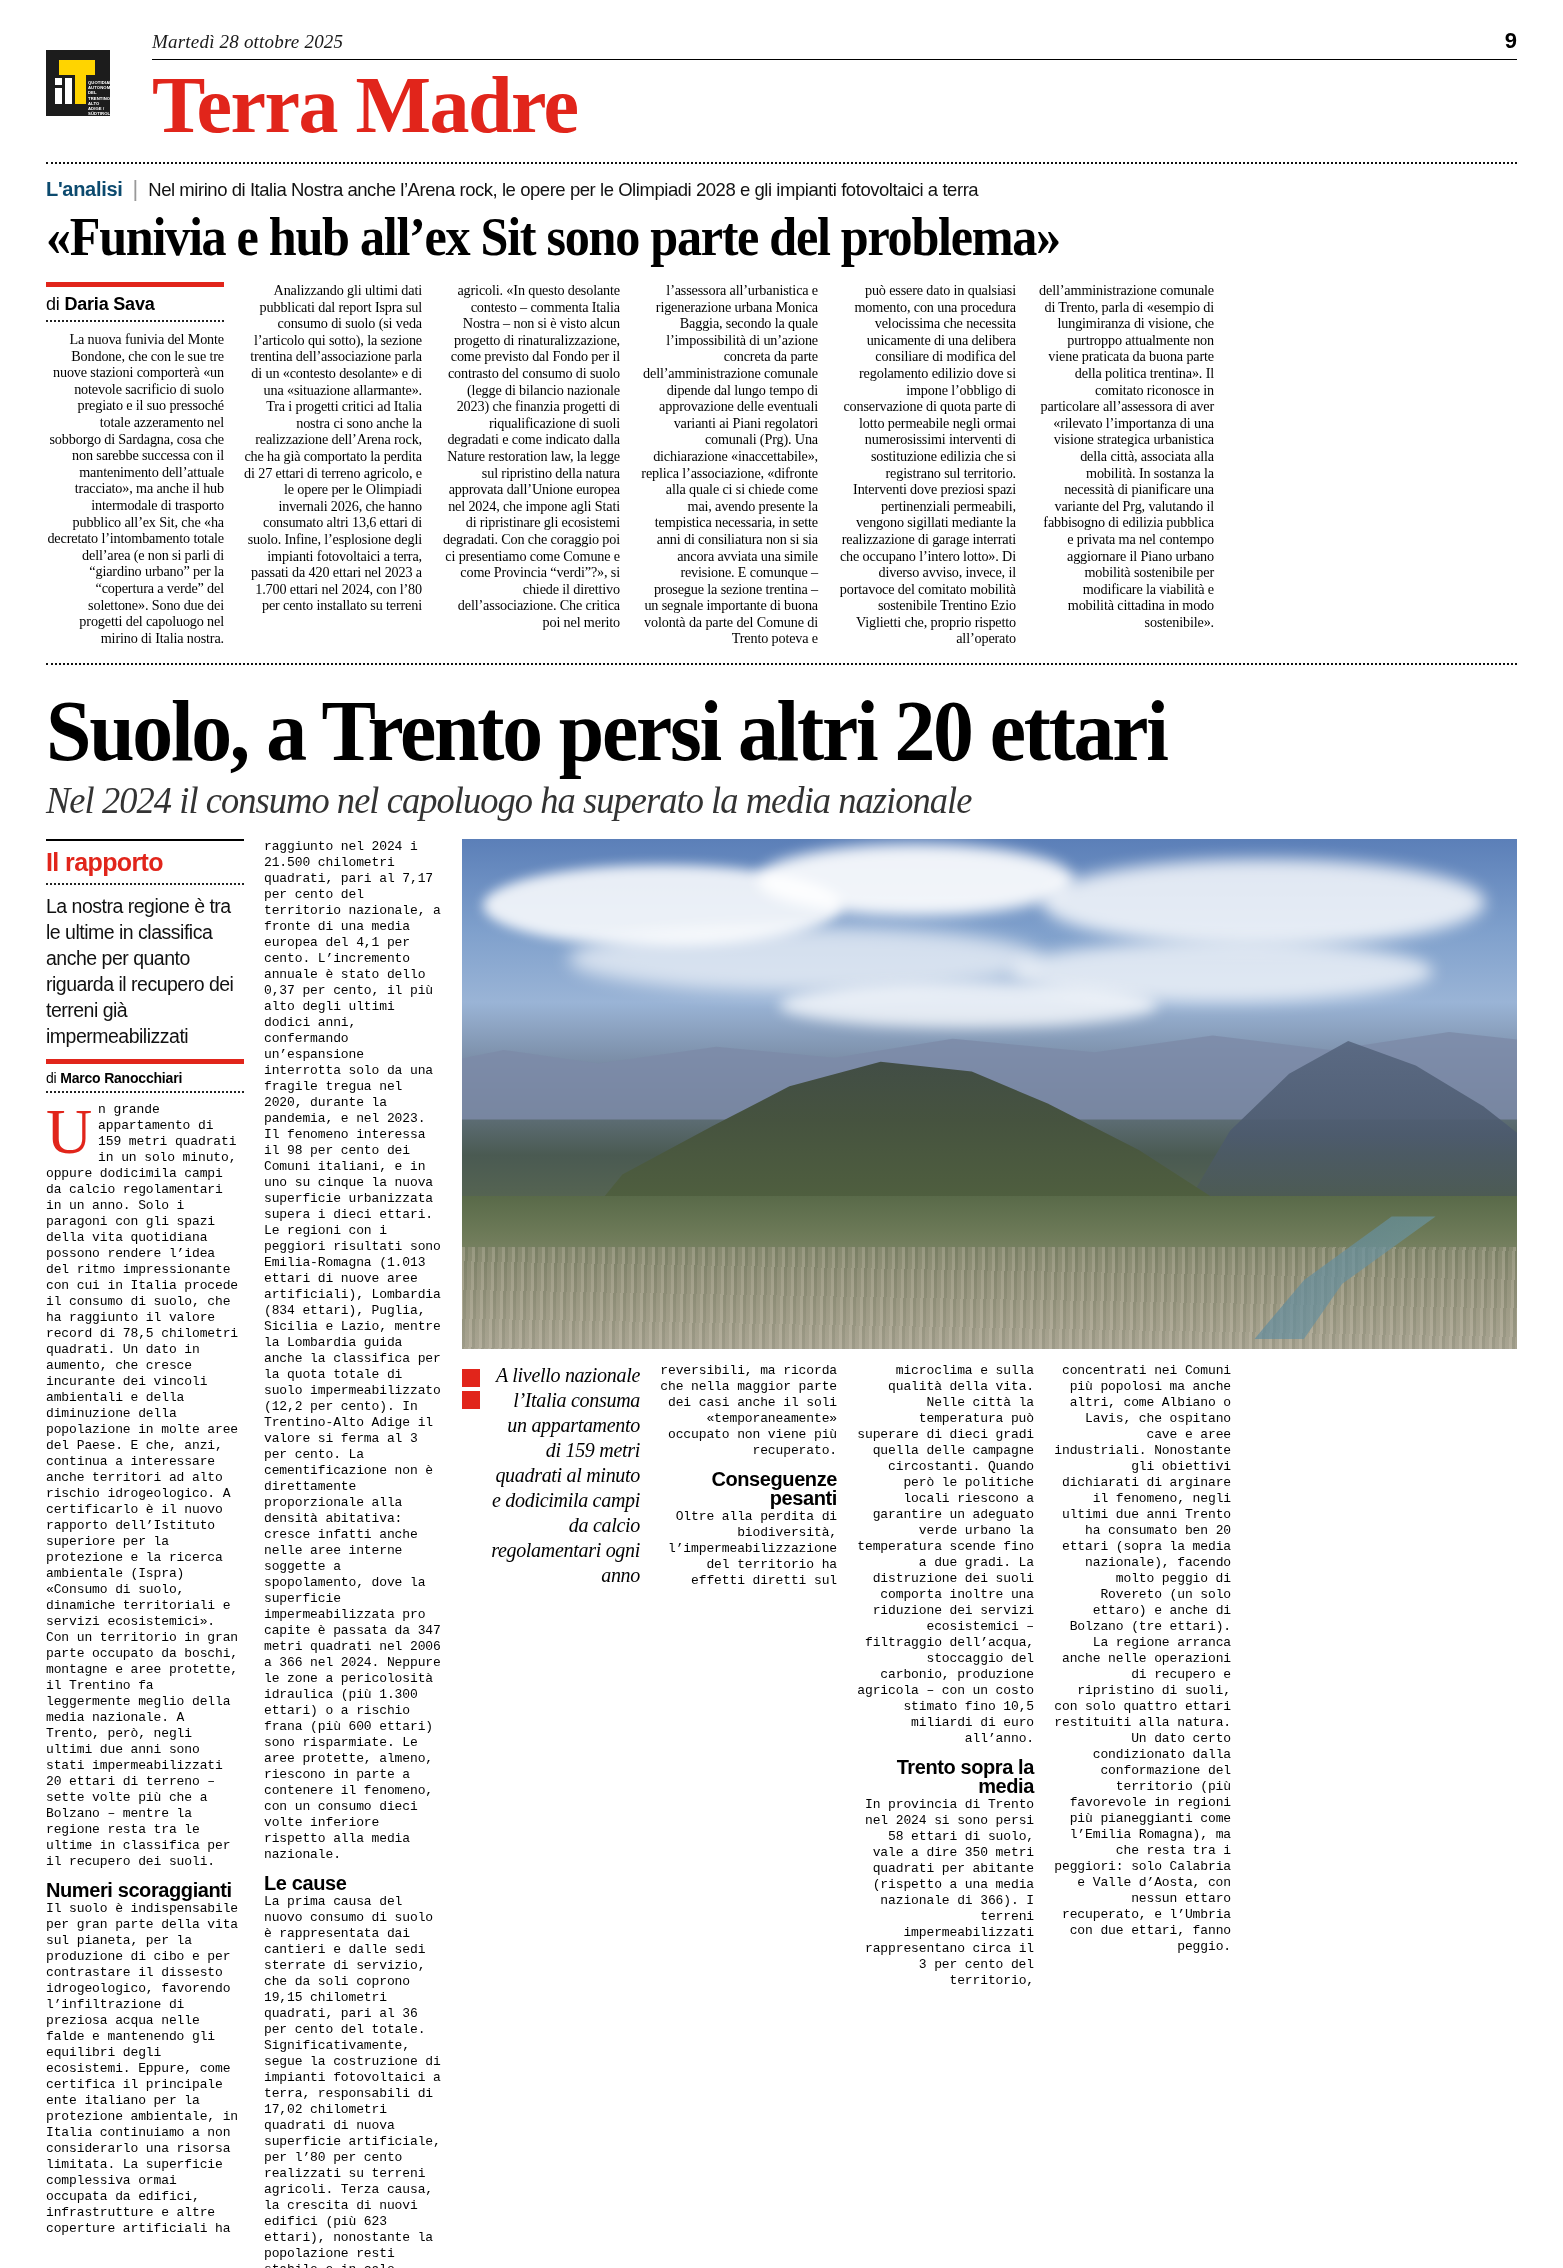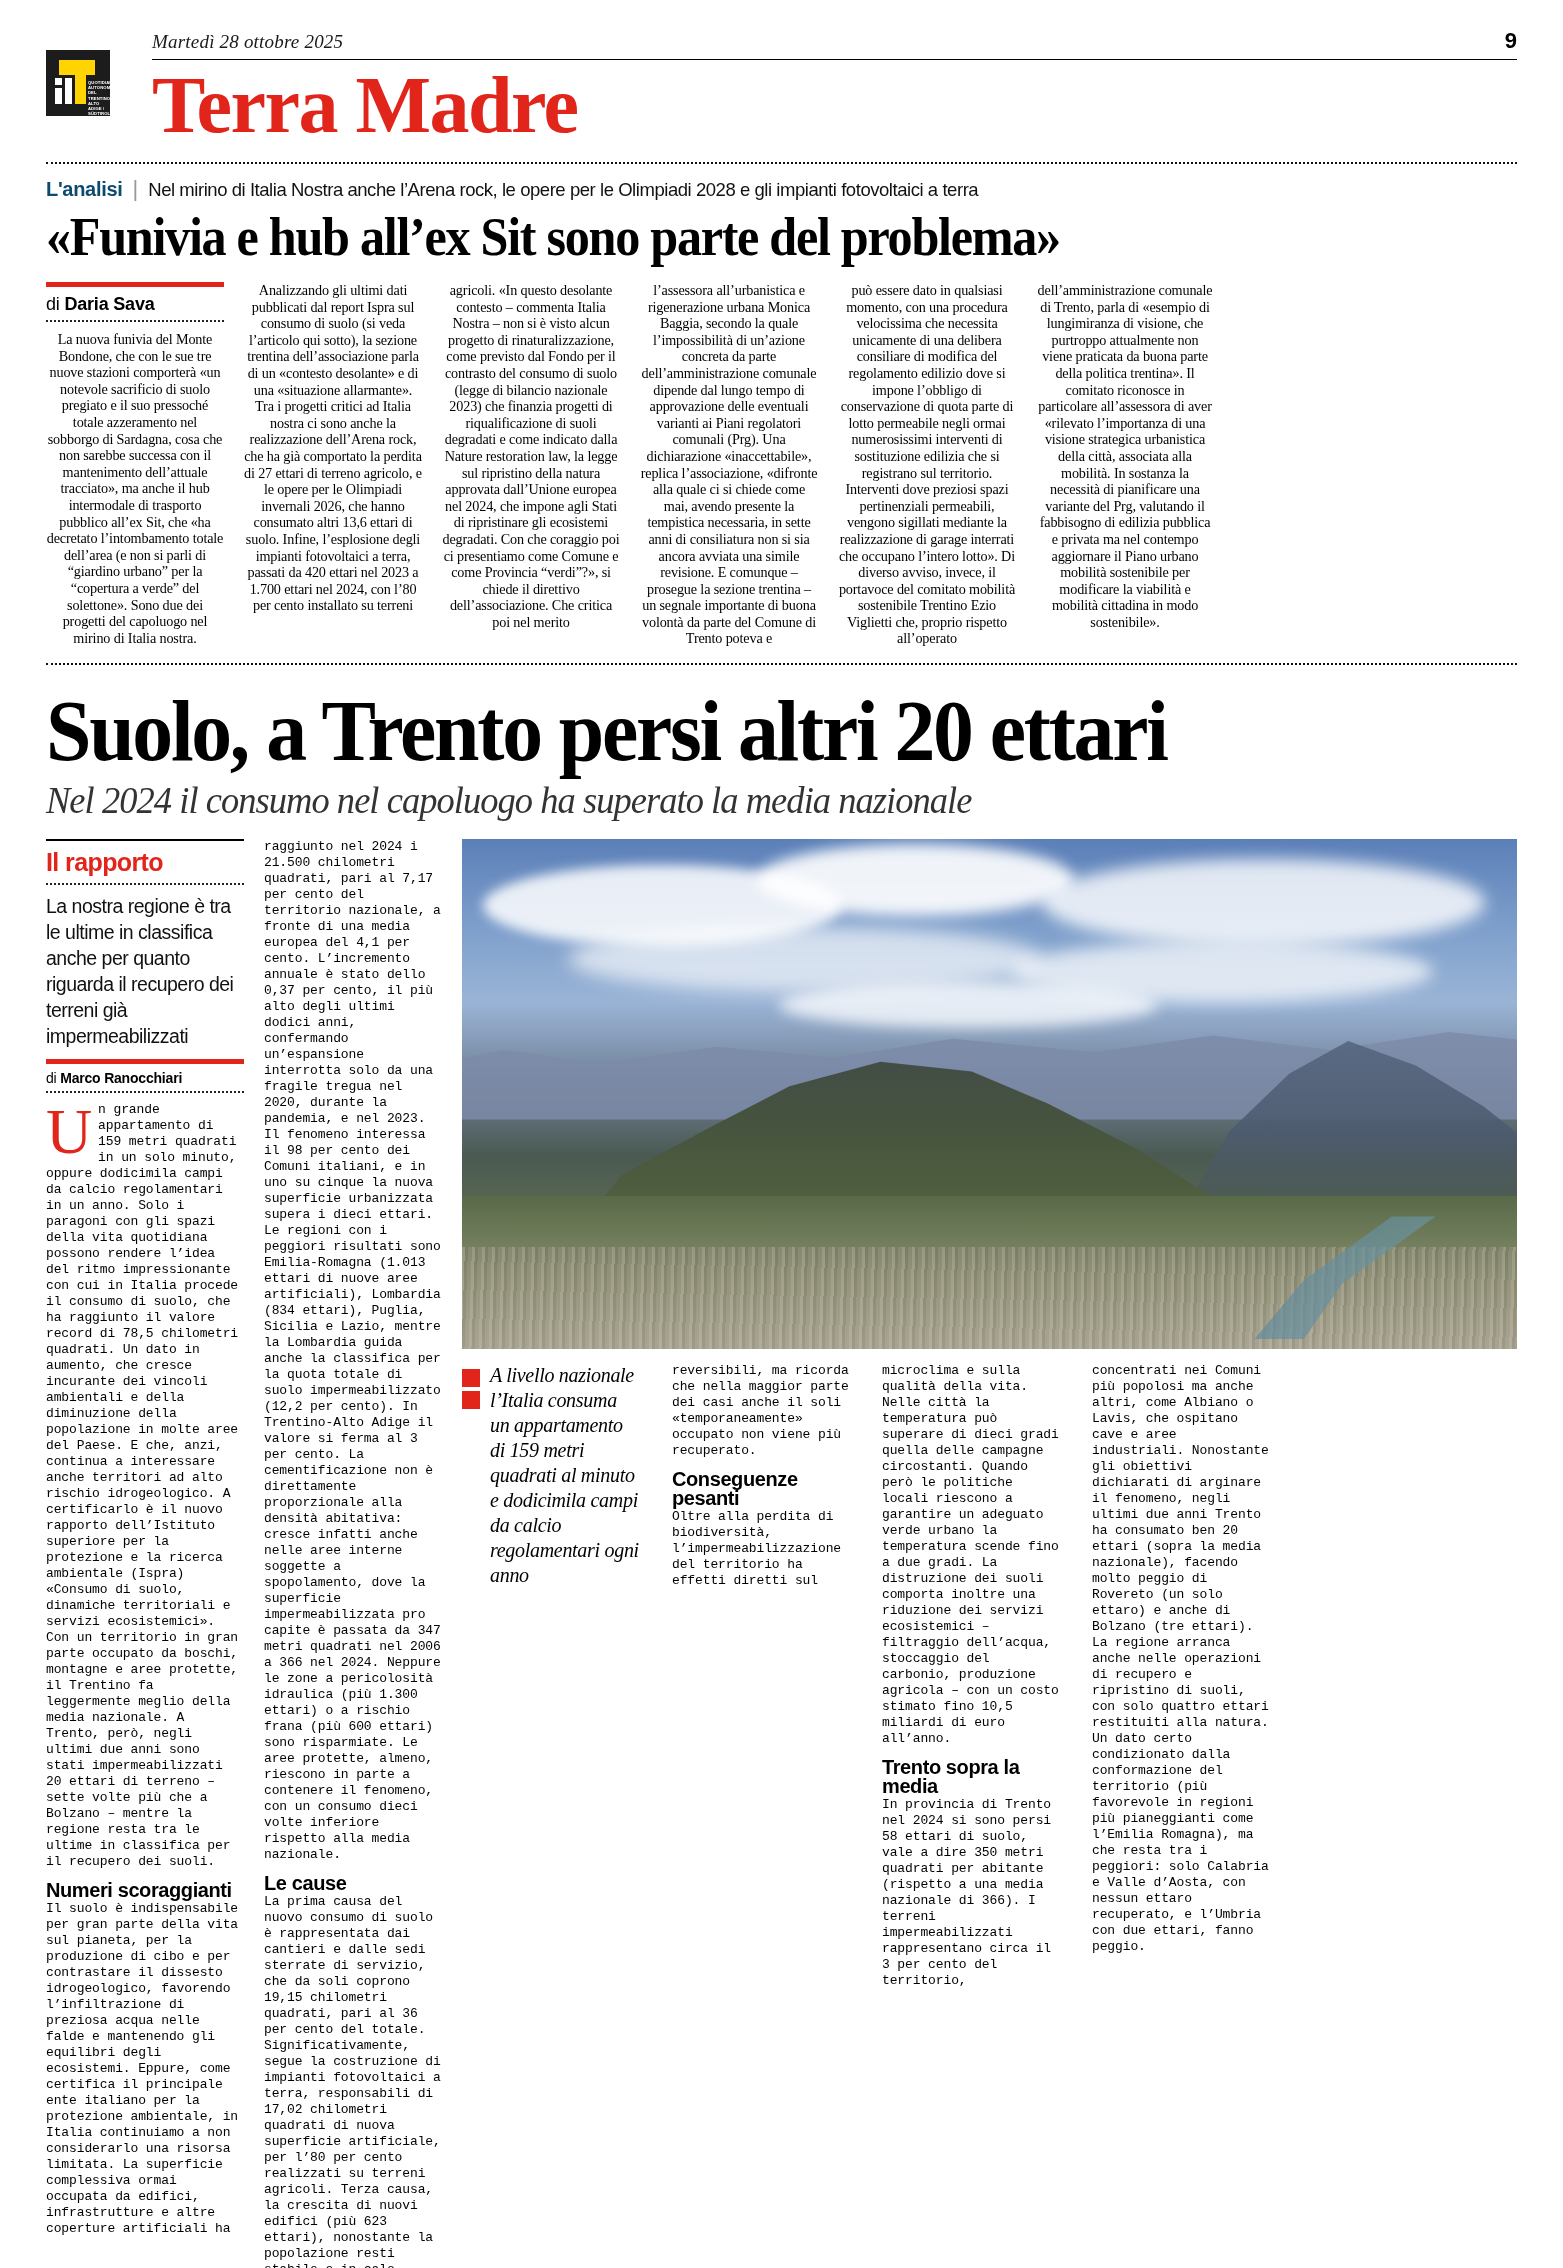--- a/index.html
+++ b/index.html
@@ -74,21 +74,21 @@
   .a1col.first { width: 178px; }
   .byline-bar { height: 5px; background: #e1251b; width: 100%; margin-bottom: 7px; }
   .byline {
     font-family: "Liberation Sans", sans-serif; font-size: 18px;
     letter-spacing: -0.2px; padding-bottom: 5px;
   }
   .byline b { font-weight: bold; }
   .byline-dots { border-top: 2px dotted #222; margin-bottom: 9px; }
   .a1body {
     font-family: "Liberation Serif", serif; font-size: 14.2px;
-    line-height: 16.6px; text-align: center; letter-spacing: -0.15px;
+    line-height: 16.6px; text-align: right; letter-spacing: -0.15px;
     hyphens: auto;
   }
   .a1body p { margin: 0; }
 
   
   .sep-heavy { border-top: 2.5px dotted #111; margin-top: 16px; }
 
   
   .headline-2 {
     font-family: "Liberation Serif", serif; font-weight: bold;
@@ -178,21 +178,21 @@
     background: repeating-linear-gradient(92deg, rgba(195,185,170,.55) 0 3px, rgba(130,125,110,.35) 3px 6px, rgba(170,160,145,.4) 6px 10px);
     opacity:.8;
   }
   .ph-river {
     position:absolute; right:2%; bottom:2%; width:26%; height:24%;
     background: linear-gradient(120deg, rgba(90,130,150,.75), rgba(120,165,175,.6));
     clip-path: polygon(62% 0%, 78% 0%, 44% 55%, 30% 100%, 12% 100%, 30% 52%);
   }
 
   
-  .row-quote { display: flex; gap: 32px; margin-top: 14px; }
+  .row-quote { display: flex; gap: 19px; margin-top: 14px; text-align: right; }
   .pq-col { width: 178px; flex: 0 0 178px; }
   .pq-wrap { display: flex; gap: 10px; }
   .pq-marks { display: flex; flex-direction: column; gap: 4px; padding-top: 6px; }
   .pq-sq { width: 18px; height: 18px; background: #e1251b; }
   .pq-text {
     font-family: "Liberation Serif", serif; font-style: italic;
     font-size: 20px; line-height: 25px; letter-spacing: -0.3px;
   }
   .lower-col { width: 178px; flex: 0 0 178px; }
 </style>

